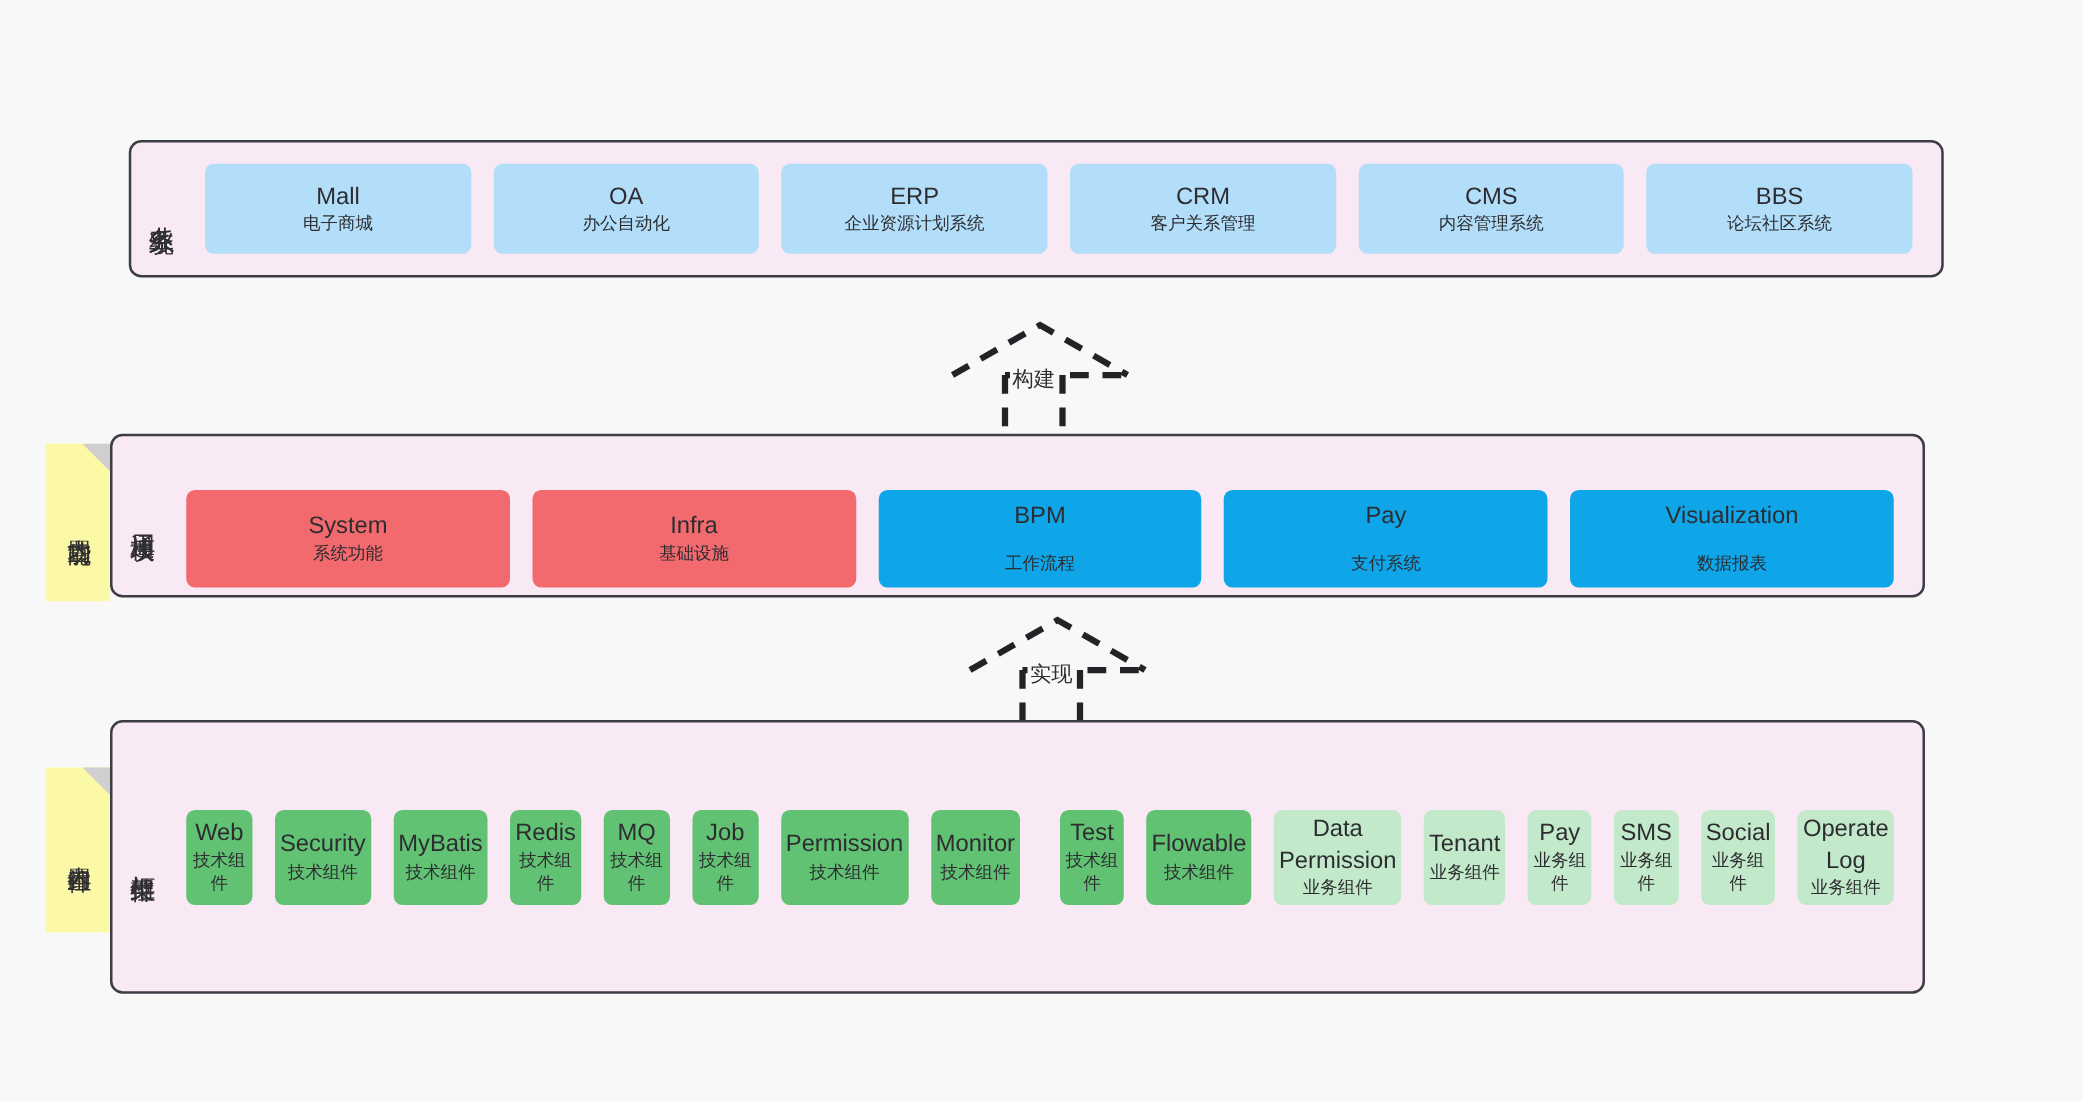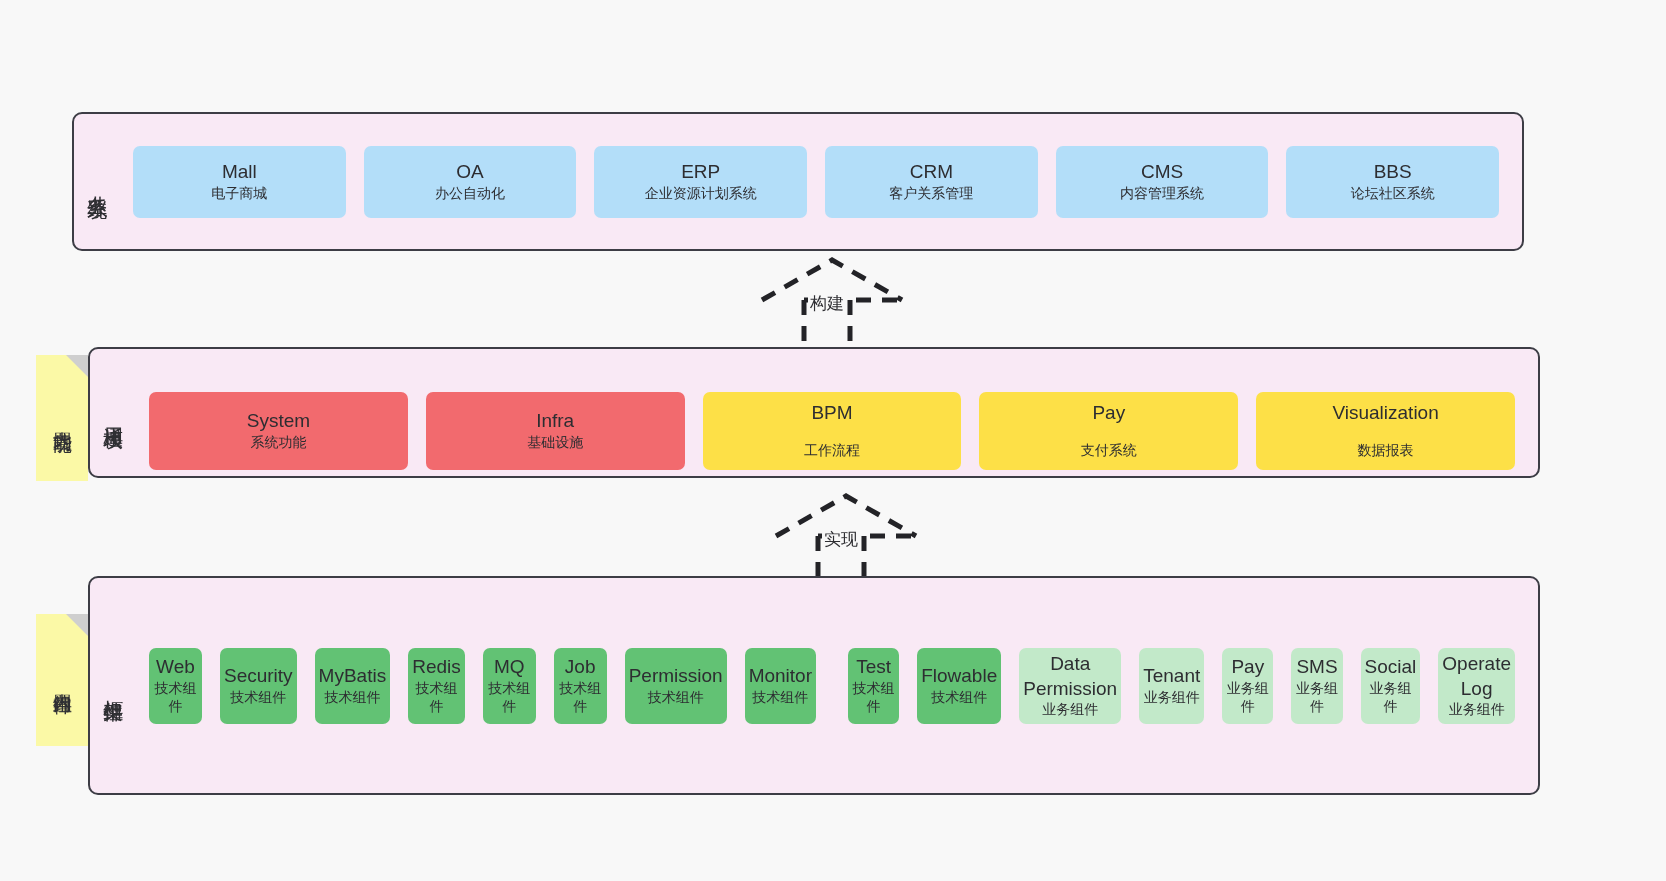--- a/index.html
+++ b/index.html
@@ -72,21 +72,21 @@
     line-height: 1.28;
     padding: 6px 4px;
     box-sizing: border-box;
   }
   .box .t1 { font-size: 19px; }
   .box .t2 { font-size: 14px; }
 
   .biz-layer .box { height: 72px; background: #b3def9; }
   .mod-layer .box { height: 78px; margin-top: 36px; }
   .mod-layer .box.strong { background: #f26a6e; }
-  .mod-layer .box.soft   { background: #fde047; gap: 16px; }
+  .mod-layer .box.soft   { background: #0ea5e9; gap: 16px; }
   .fw-layer  .box { height: 76px; }
   .fw-layer  .box.tech { background: #62c274; }
   .fw-layer  .box.biz  { background: #c2e9c9; }
 
   
   .note {
     position: absolute;
     width: 52px;
     background: #fbf9a6;
     color: #2f2f33;
@@ -120,21 +120,21 @@
     color: #2f2f33;
     background: #f8f8f8;
     padding: 0 2px;
     white-space: nowrap;
     user-select: none;
   }
 </style>
 </head>
 <body>
 
-<div class="layer biz-layer" style="left:72px; top:112px; width:1452px; height:139px;">
+<div class="layer biz-layer" style="left:103px; top:112px; width:1452px; height:110px;">
   <div class="layer-title">业务系统</div>
   <div class="layer-body">
 
     <div class="box">
       <span class="t1">Mall</span>
       <span class="t2">电子商城</span>
     </div>
     <div class="box">
       <span class="t1">OA</span>
       <span class="t2">办公自动化</span>

